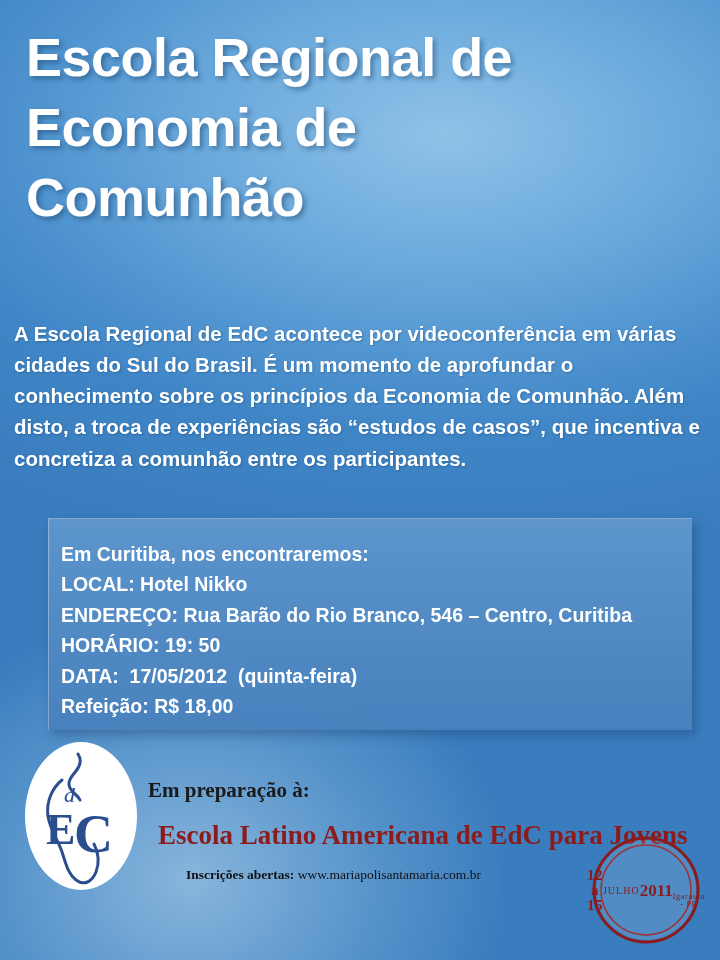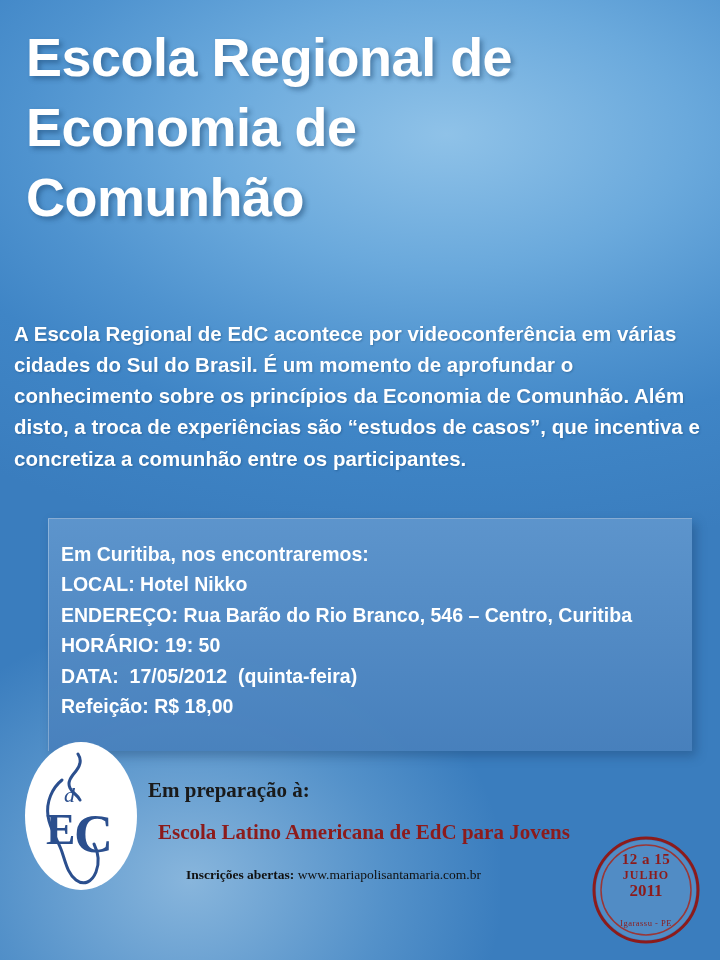--- a/index.html
+++ b/index.html
@@ -56,21 +56,21 @@
     line-height: 1.52;
     text-shadow: 1px 1px 2px rgba(20,60,100,0.35);
     z-index: 3;
   }
   .infobox {
     position: absolute;
     left: 48px;
     top: 518px;
     width: 644px;
     box-sizing: border-box;
-    padding: 20px 0 30px 12px;
+    padding: 20px 0 9px 12px;
     background: linear-gradient(to bottom, rgba(95,150,205,0.92), rgba(72,128,188,0.92));
     border-top: 1px solid rgba(255,255,255,0.35);
     border-left: 1px solid rgba(255,255,255,0.30);
     box-shadow: 4px 5px 10px rgba(20,55,95,0.35);
     color: #ffffff;
     font-size: 19.5px;
     font-weight: bold;
     line-height: 1.56;
     z-index: 3;
   }
@@ -85,21 +85,21 @@
     font-size: 21px;
     font-weight: bold;
     z-index: 4;
   }
   .elaj {
     position: absolute;
     left: 158px;
     top: 820px;
     color: #8c1b1b;
     font-family: "Liberation Serif", serif;
-    font-size: 21px;
+    font-size: 27px;
     font-weight: bold;
     z-index: 4;
   }
   .contact {
     position: absolute;
     left: 186px;
     top: 865px;
     color: #111111;
     font-family: "Liberation Serif", serif;
     font-size: 13.5px;
@@ -123,30 +123,30 @@
     right: 18px;
     bottom: 14px;
     width: 112px;
     height: 112px;
     z-index: 4;
   }
   .seal-text {
     position: absolute;
     inset: 0;
     display: flex;
-    flex-direction: column;
+    flex-direction: row;
     align-items: center;
     justify-content: center;
     color: #8c1b1b;
     font-family: "Liberation Serif", serif;
     line-height: 1.0;
     text-align: center;
   }
   .seal-dates { font-size: 15px; font-weight: bold; letter-spacing: 0.5px; }
-  .seal-month { font-size: 12px; font-weight: bold; letter-spacing: 1px; margin-top: 2px; }
+  .seal-month { font-size: 10px; font-weight: normal; letter-spacing: 1px; margin-top: 2px; }
   .seal-year { font-size: 17px; font-weight: bold; margin-top: 1px; }
   .seal-place { font-size: 8.5px; margin-top: 20px; letter-spacing: 0.5px; }
 </style>
 </head>
 <body>
 
 <div id="poster">
 
   <div class="title">
     <div>Escola Regional de</div>

